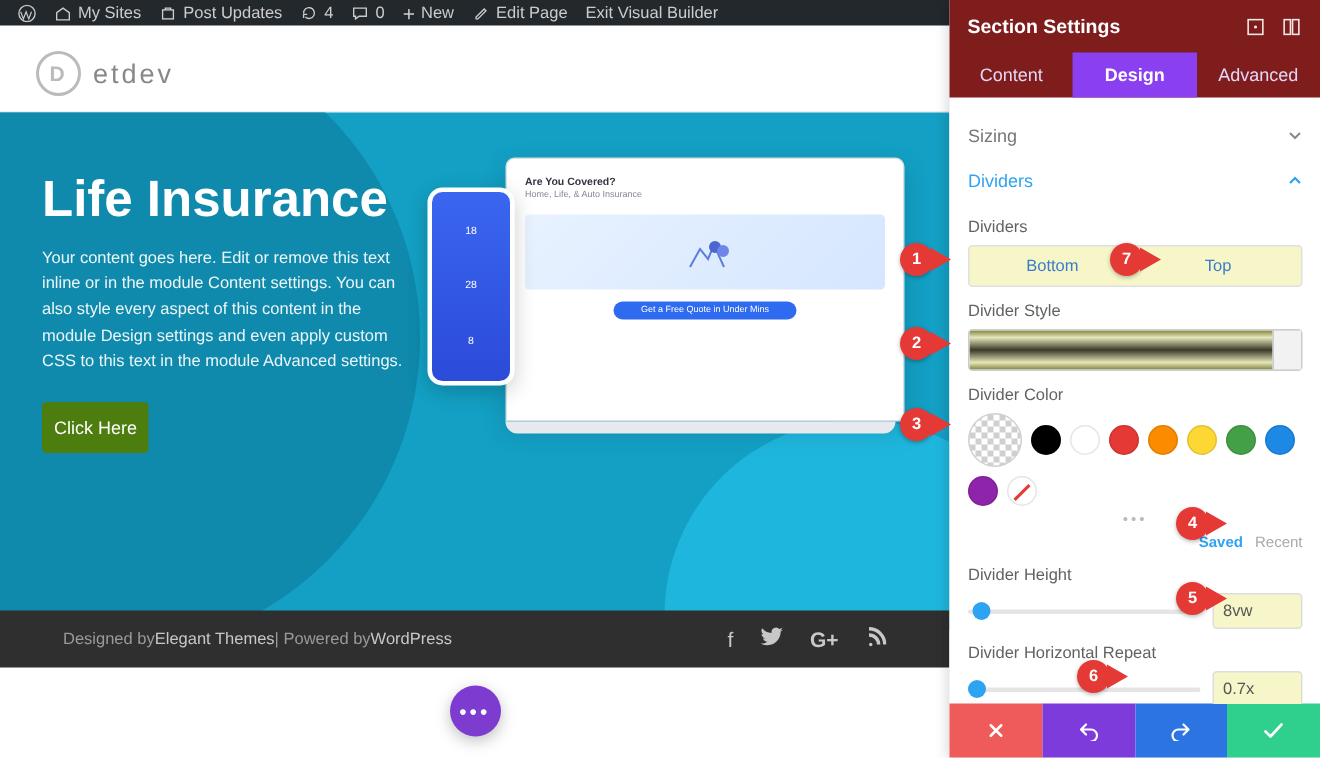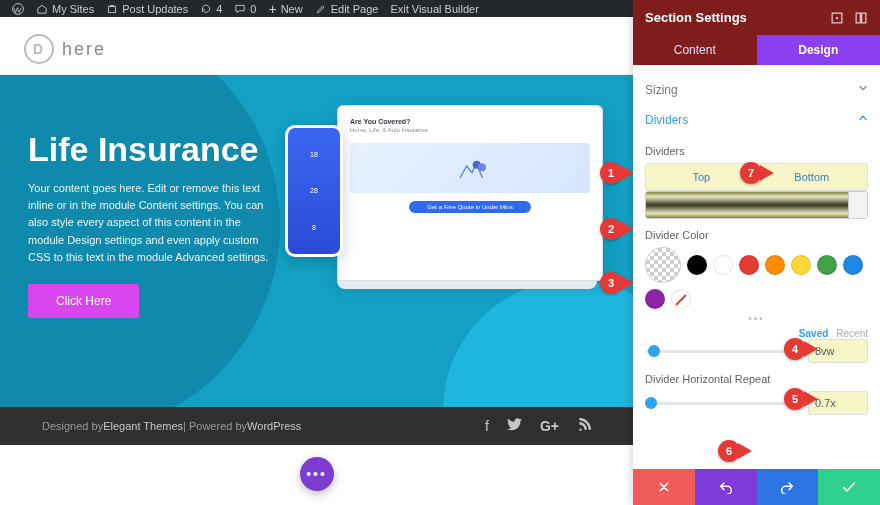--- a/index.html
+++ b/index.html
@@ -17,23 +17,23 @@
 .logo-mark{width:26px;height:26px;border:2px solid #bbb;border-radius:50%;display:flex;align-items:center;justify-content:center;font-weight:700;color:#bbb;font-size:14px}
 .mainnav{margin-left:auto;display:flex;gap:22px;color:#666;font-size:12px}
 .mainnav span{cursor:pointer}
 .search-ico{width:13px;height:13px;border:2px solid #666;border-radius:50%;position:relative;margin-top:2px}
 .search-ico:after{content:"";position:absolute;width:6px;height:2px;background:#666;transform:rotate(45deg);right:-5px;bottom:-1px}
 
 .hero{position:relative;height:305px;background:#13a0c4;overflow:hidden;color:#fff;padding:40px 28px 0}
 .blob1{position:absolute;width:420px;height:420px;border-radius:50%;background:#0f8aac;left:-140px;top:-60px}
 .blob2{position:absolute;width:260px;height:260px;border-radius:50%;background:#1fb6dd;right:-70px;bottom:-120px}
 .hero-inner{position:relative;z-index:2;max-width:250px}
-.hero h1{margin:16px 0 12px;font-weight:600;font-size:34px;line-height:1.1}
+.hero h1{margin:0 0 12px;font-weight:600;font-size:34px;line-height:1.1}
 .hero p{font-size:11px;line-height:1.55;opacity:.92;margin:0 0 18px}
-.cta{display:inline-block;background:#d946ef;color:#fff;border:none;padding:10px 28px;font-size:12px;border-radius:3px;cursor:pointer}
+.cta{display:inline-block;background:#4d7c0f;color:#fff;border:none;padding:10px 8px;font-size:12px;border-radius:3px;cursor:pointer}
 
 .devices{position:absolute;right:30px;top:30px;z-index:2}
 .laptop{width:240px;height:150px;background:#fff;border-radius:6px 6px 0 0;border:1px solid #d9e0e6;box-shadow:0 6px 18px rgba(0,0,0,.15);padding:12px;font-size:6px;color:#334}
 .laptop .hd{font-weight:700;font-size:7px;margin-bottom:2px}
 .laptop .sub{color:#889;margin-bottom:10px}
 .laptop .illus{height:50px;background:linear-gradient(135deg,#e8f2ff,#d5e6ff);border-radius:3px;margin-bottom:8px;display:flex;align-items:center;justify-content:center}
 .illus svg{width:40px;height:40px}
 .laptop .btnrow{display:flex;justify-content:center}
 .pill{background:#2f6bf0;color:#fff;border-radius:10px;padding:3px 18px;font-size:6px}
 .laptop-base{width:260px;height:8px;background:#e6e9ed;border-radius:0 0 10px 10px}
@@ -48,21 +48,21 @@
 
 .panel{position:absolute;top:0;right:0;width:247px;bottom:0;background:#fff;box-shadow:-2px 0 8px rgba(0,0,0,.15);display:flex;flex-direction:column;font-size:12px;color:#555}
 .panel-hd{background:#7f1d1d;color:#fff}
 .panel-hd .row1{display:flex;align-items:center;padding:10px 12px;font-weight:600;font-size:13px}
 .panel-hd .row1 .sp{flex:1}
 .hd-ico{width:14px;height:14px;margin-left:10px;cursor:pointer;opacity:.9}
 .panel-tabs{display:flex}
 .panel-tabs div{flex:1;text-align:center;padding:8px 0;font-size:12px;color:#e4d7f7;cursor:pointer}
 .panel-tabs .active{background:#8a3ff0;color:#fff;font-weight:600}
 .panel-body{flex:1;overflow-y:auto;padding:10px 12px 0}
-.section-toggle{display:flex;align-items:flex-start;justify-content:space-between;padding:8px 0;color:#777;cursor:pointer}
+.section-toggle{display:flex;align-items:center;justify-content:space-between;padding:8px 0;color:#777;cursor:pointer}
 .sec-dividers{color:#2ea3f2;font-weight:500}
 .chev{width:10px;height:10px}
 .field-label{font-size:11px;color:#626262;margin:10px 0 6px}
 .seg{display:flex;border:1px solid #e0e0e0;border-radius:3px;overflow:hidden;background:#f6f6c9}
 .seg div{flex:1;text-align:center;padding:7px 0;font-size:11px;color:#3a7cc7;cursor:pointer}
 .style-sel{height:26px;border:1px solid #ccc;border-radius:3px;background:linear-gradient(180deg,#83863f 0%,#e6e6bb 18%,#3a3a28 50%,#e6e6bb 82%,#83863f 100%);position:relative}
 .style-sel:after{content:"";position:absolute;right:0;top:0;bottom:0;width:18px;background:#f2f2f2;border-left:1px solid #ccc}
 .style-sel .tri{position:absolute;right:5px;top:50%;transform:translateY(-50%);font-size:9px;color:#555}
 .swatches{display:flex;flex-wrap:wrap;gap:6px;align-items:center}
 .sw{width:18px;height:18px;border-radius:50%;cursor:pointer;border:1px solid rgba(0,0,0,.1)}
@@ -152,21 +152,21 @@
         <circle cx="9" cy="9" r="5" fill="none" stroke="#ccc" stroke-width="1.6"></circle>
         <path d="M13 13l4 4" stroke="#ccc" stroke-width="1.6"></path>
       </svg>
     </div>
 </div>
 
 <div class="stage">
   <div class="site-header">
     <div class="logo">
       <span class="logo-mark">D</span>
-      <span>here</span>
+      <span>etdev</span>
     </div>
   </div>
 
   <div class="hero">
     <div class="blob1"></div>
     <div class="blob2"></div>
     <div class="hero-inner">
       <h1>Life Insurance</h1>
       <p>Your content goes here. Edit or remove this text inline or in the module Content settings. You can also style every aspect of this content in the module Design settings and even apply custom CSS to this text in the module Advanced settings.</p>
       <button class="cta">Click Here</button>
@@ -227,64 +227,67 @@
           <circle cx="10" cy="10" r="1.5" fill="#fff"></circle>
         </svg>
       <svg class="hd-ico" viewBox="0 0 20 20">
           <rect x="3" y="3" width="6" height="14" fill="none" stroke="#fff" stroke-width="1.5"></rect>
           <rect x="11" y="3" width="6" height="14" fill="none" stroke="#fff" stroke-width="1.5"></rect>
         </svg>
     </div>
     <div class="panel-tabs">
       <div>Content</div>
       <div class="active">Design</div>
+      <div>Advanced</div>
     </div>
   </div>
 
   <div class="panel-body">
     <div class="section-toggle">
       <span>Sizing</span>
       <svg class="chev" viewBox="0 0 12 12">
           <path d="M2 4l4 4 4-4" fill="none" stroke="#888" stroke-width="1.6"></path>
         </svg>
     </div>
 
     <div class="section-toggle sec-dividers">
       <span>Dividers</span>
       <svg class="chev" viewBox="0 0 12 12">
           <path d="M2 8l4-4 4 4" fill="none" stroke="#2ea3f2" stroke-width="1.8"></path>
         </svg>
     </div>
 
     <div class="field-label">Dividers</div>
     <div class="seg">
+      <div>Bottom</div>
       <div>Top</div>
-      <div>Bottom</div>
-    </div>
-
+    </div>
+
+    <div class="field-label">Divider Style</div>
     <div class="style-sel">
         <span class="tri">▴▾</span>
       </div>
 
     <div class="field-label">Divider Color</div>
     <div class="swatches">
       <span class="sw sel"></span>
       <span class="sw" style="background:#000"></span>
       <span class="sw" style="background:#fff"></span>
       <span class="sw" style="background:#e53935"></span>
       <span class="sw" style="background:#fb8c00"></span>
       <span class="sw" style="background:#fdd835"></span>
       <span class="sw" style="background:#43a047"></span>
       <span class="sw" style="background:#1e88e5"></span>
       <span class="sw" style="background:#8e24aa"></span>
       <span class="sw none"></span>
     </div>
     <div class="swatch-foot" style="text-align:center;letter-spacing:2px;color:#bbb">•••</div>
     <div class="swatch-foot"><b>Saved</b><span>Recent</span></div>
 
+    <div class="field-label">Divider Height</div>
     <div class="slider-row">
       <div class="track">
           <div class="knob"></div>
         </div>
       <div class="valbox">8vw</div>
     </div>
 
     <div class="field-label">Divider Horizontal Repeat</div>
     <div class="slider-row">
       <div class="track">

